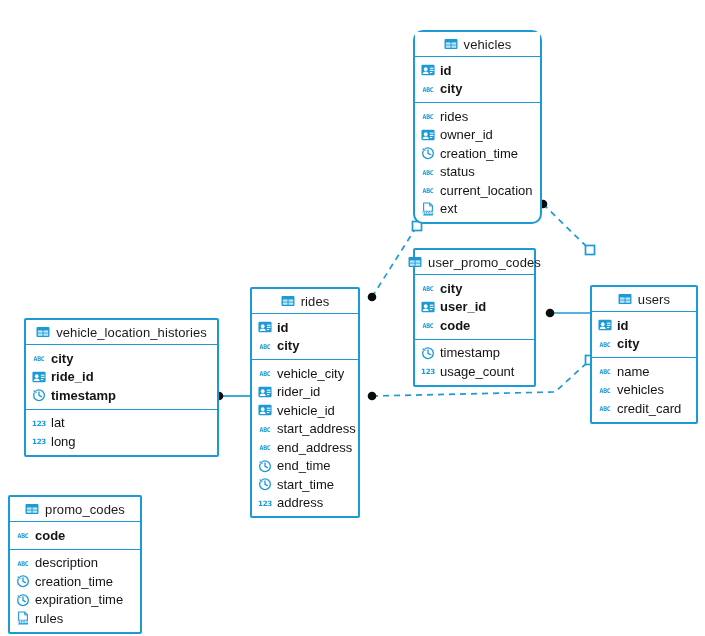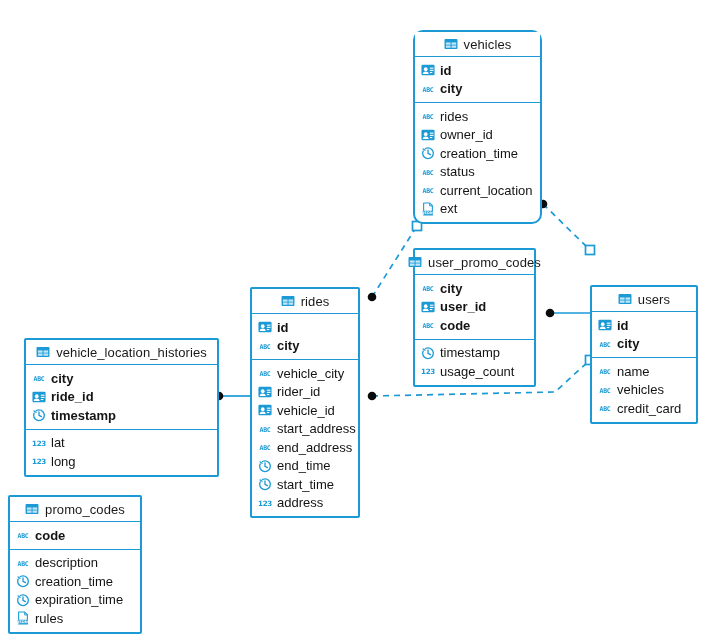--- a/index.html
+++ b/index.html
@@ -348,21 +348,21 @@
           <span class="fname">start_time</span>
         </div>
         <div class="row">
           <svg class="ic" viewBox="0 0 16 16">
             <text x="8" y="11.6" font-family="DejaVu Sans, sans-serif" font-size="8.2" font-weight="bold" fill="#1B9AD6" text-anchor="middle" letter-spacing="-0.3">123</text>
           </svg>
           <span class="fname">address</span>
         </div>
       </div>
     </div>
-    <div class="table-node" style="left: 24px; top: 338px; width: 195px;">
+    <div class="table-node" style="left: 24px; top: 318px; width: 195px;">
       <div class="tbl-header">
         <svg class="ic" viewBox="0 0 16 16">
           <rect x="0.6" y="2.2" width="14.8" height="11.6" rx="1.1" fill="#1B9AD6"></rect>
           <rect x="2.2" y="6.2" width="5.3" height="2.6" fill="#bfe6f7"></rect>
           <rect x="8.6" y="6.2" width="5.3" height="2.6" fill="#bfe6f7"></rect>
           <rect x="2.2" y="9.7" width="5.3" height="2.6" fill="#bfe6f7"></rect>
           <rect x="8.6" y="9.7" width="5.3" height="2.6" fill="#bfe6f7"></rect>
         </svg>
         <span class="tbl-title">vehicle_location_histories</span>
       </div>

